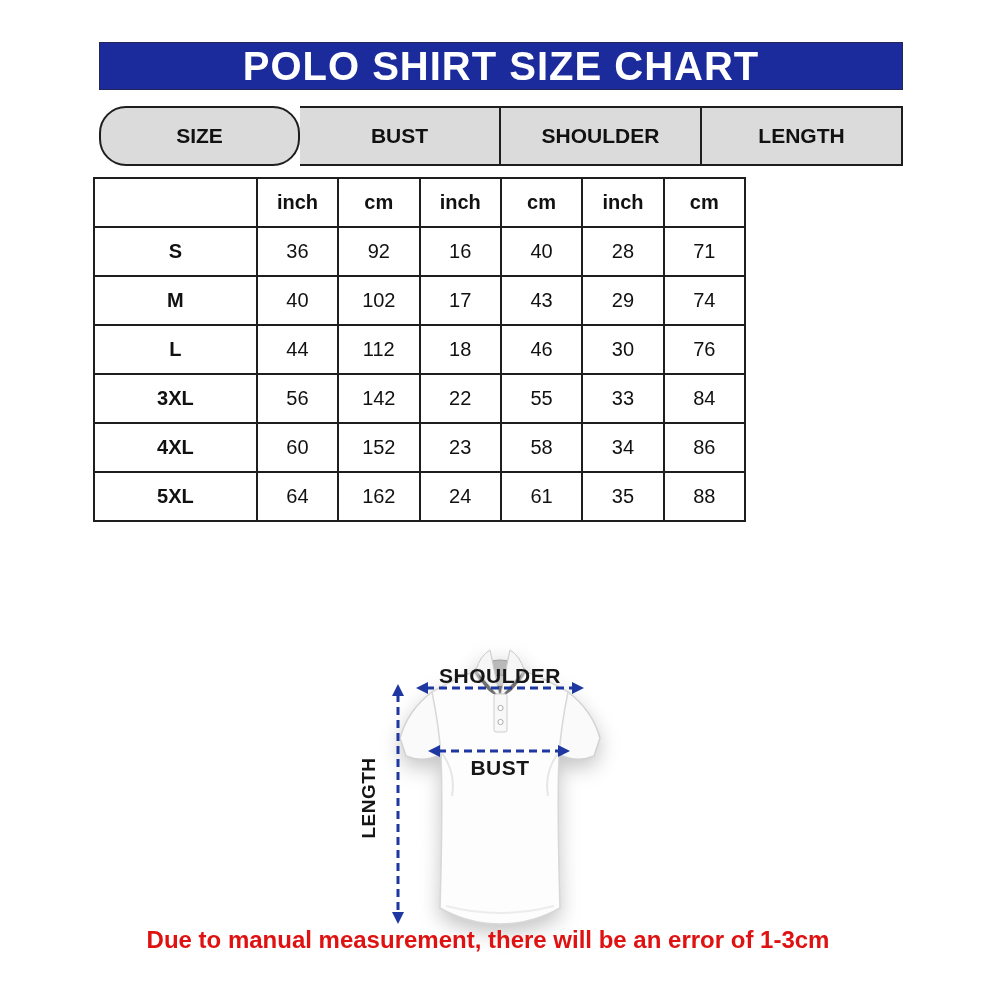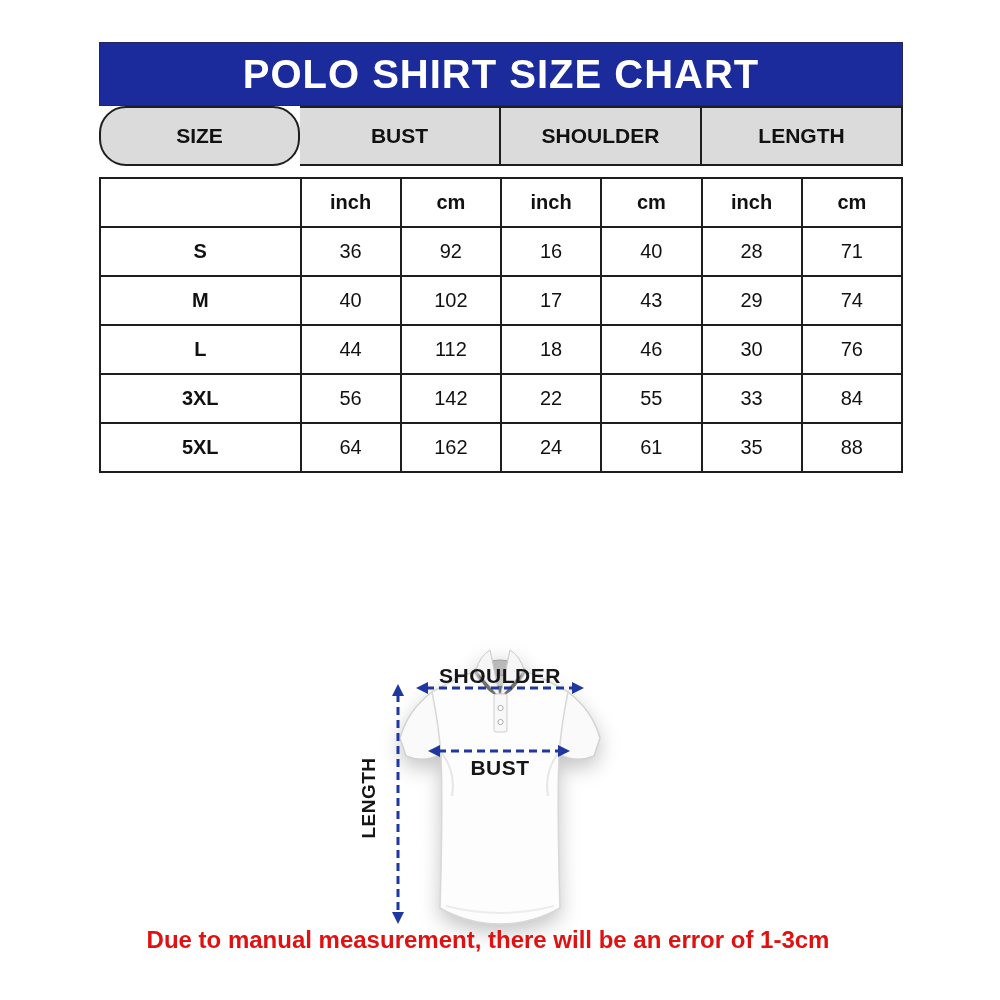--- a/index.html
+++ b/index.html
@@ -1,34 +1,34 @@
 <!DOCTYPE html>
 <html><head>
 <meta charset="utf-8">
 <style>
   html,body{margin:0;padding:0;background:#ffffff;}
   .page{position:relative;width:1000px;height:1000px;background:#ffffff;
         font-family:"Liberation Sans",sans-serif;overflow:hidden;}
 
   
-  .banner{position:absolute;left:99px;top:42px;width:804px;height:64px;
+  .banner{position:absolute;left:99px;top:42px;width:804px;height:48px;
           background:#1c2b9b;border:1px solid #25255a;box-sizing:border-box;
           display:flex;align-items:center;justify-content:center;
           color:#ffffff;font-weight:bold;font-size:40px;letter-spacing:1px;}
 
   
   .group-header{position:absolute;left:99px;top:106px;width:804px;height:60px;
                 display:grid;grid-template-columns:repeat(4,1fr);box-sizing:border-box;}
   .group-header .cell{background:#dbdbdb;border:2px solid #1e1e1e;border-left:none;
                       display:flex;align-items:center;justify-content:center;
                       font-weight:bold;font-size:21px;color:#111;box-sizing:border-box;}
   .group-header .cell:first-child{border-left:2px solid #1e1e1e;border-radius:27px;}
 
   
-  .size-table{position:absolute;left:99px;top:177px;width:804px;
+  .size-table{position:absolute;left:93px;top:177px;width:653px;
               border-collapse:collapse;table-layout:fixed;}
   .size-table td{border:2px solid #1e1e1e;text-align:center;vertical-align:middle;
                  font-size:20px;color:#111;height:45px;background:#ffffff;}
   .size-table .unit-row td{font-weight:bold;}
   .size-table td.size-col{font-weight:bold;}
 
   
   .shirt-wrap{position:absolute;left:362px;top:638px;width:260px;height:300px;}
   .shirt-wrap svg{width:100%;height:100%;display:block;overflow:visible;}
   .shirt{filter:drop-shadow(0 8px 10px rgba(110,110,110,0.40));}
@@ -106,20 +106,29 @@
         <tr>
           <td class="size-col">3XL</td>
           <td>56</td>
           <td>142</td>
           <td>22</td>
           <td>55</td>
           <td>33</td>
           <td>84</td>
         </tr>
         <tr>
+          <td class="size-col">4XL</td>
+          <td>60</td>
+          <td>152</td>
+          <td>23</td>
+          <td>58</td>
+          <td>34</td>
+          <td>86</td>
+        </tr>
+        <tr>
           <td class="size-col">5XL</td>
           <td>64</td>
           <td>162</td>
           <td>24</td>
           <td>61</td>
           <td>35</td>
           <td>88</td>
         </tr>
       </tbody>
   </table>

